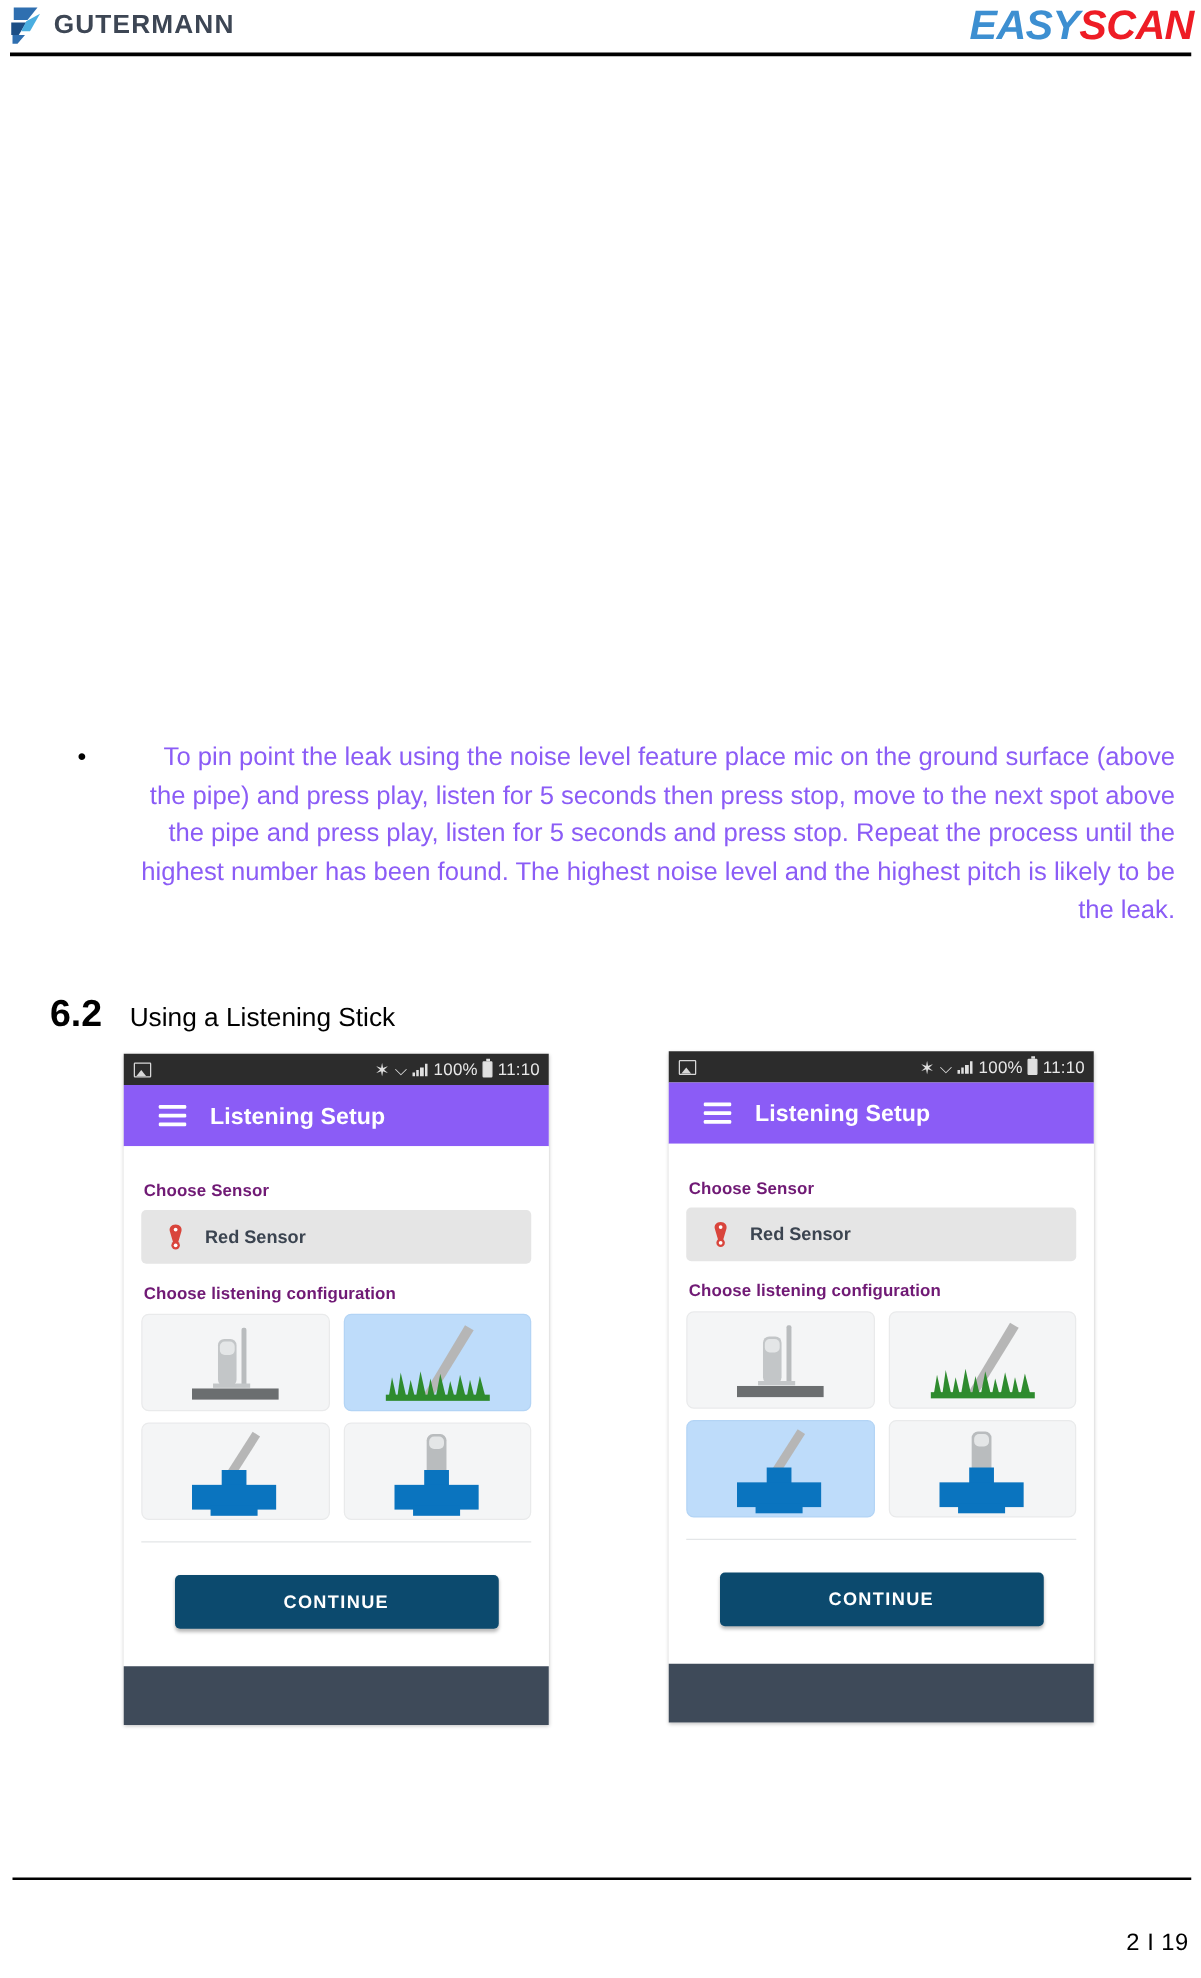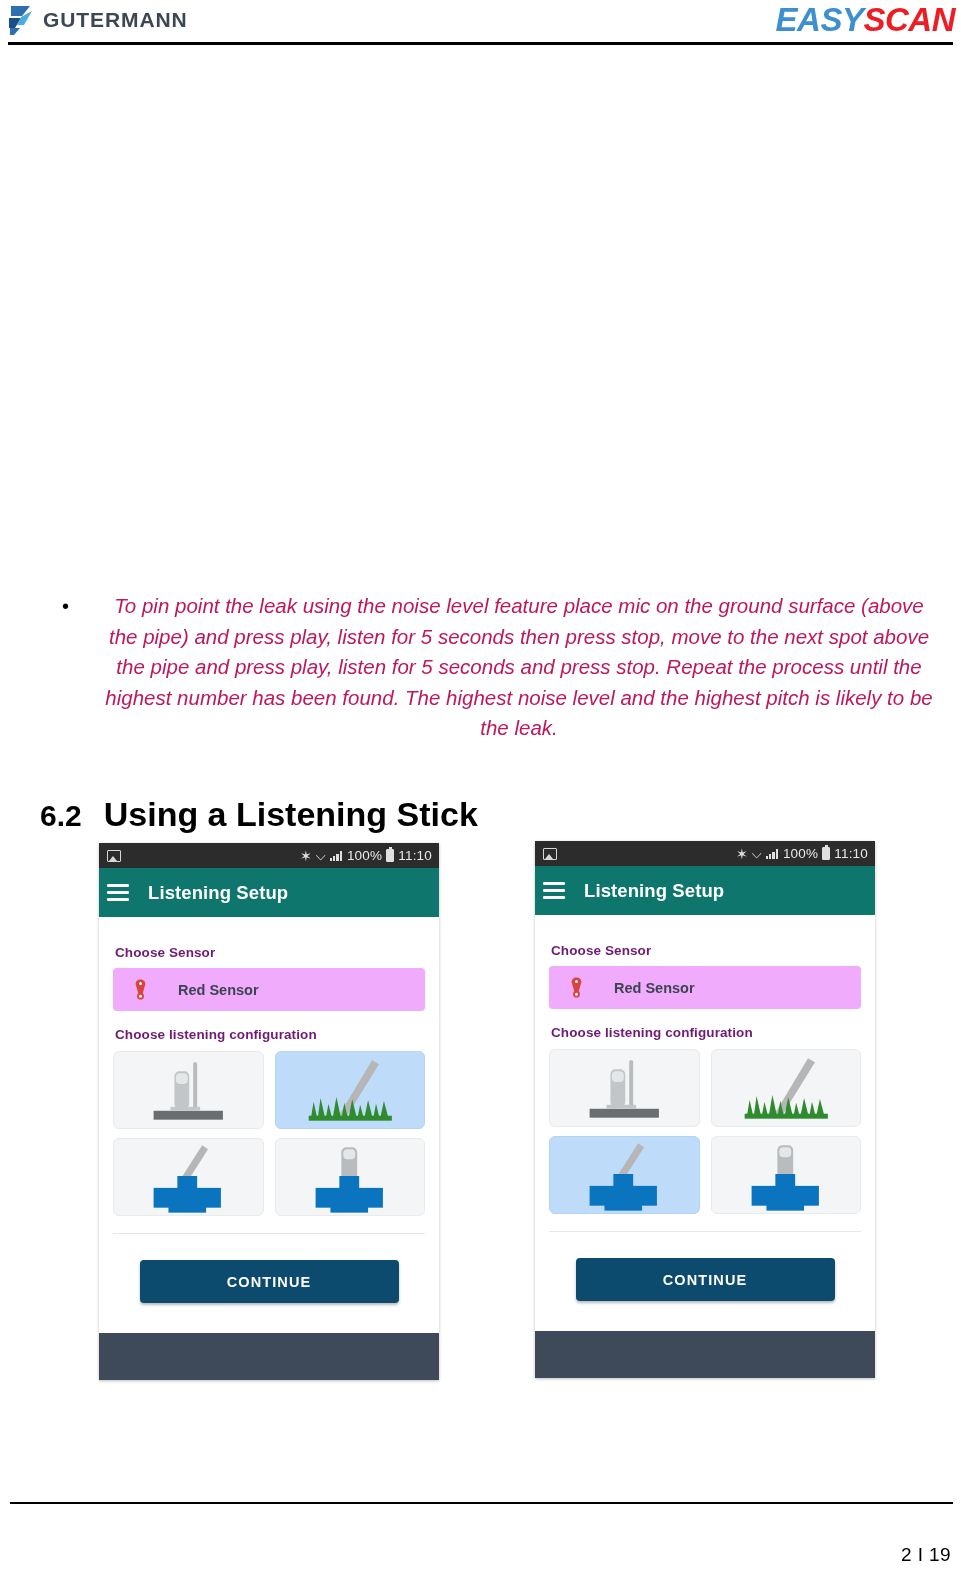--- a/index.html
+++ b/index.html
@@ -41,31 +41,30 @@
   
   .bullet-block {
     position: absolute; left: 52px; top: 591px; width: 888px;
   }
   .bullet-row { display: flex; align-items: flex-start; }
   .bullet-dot {
     width: 46px; flex: 0 0 46px; font-size: 20px; line-height: 31px;
     color: #000; text-align: left; padding-left: 10px;
   }
   .bullet-text {
-    flex: 1; font-size: 20.5px; line-height: 30.5px; color: #be185d;
-    text-align: center;
-    font-style: italic;
+    flex: 1; font-size: 20.5px; line-height: 30.5px; color: #8b5cf6;
+    text-align: right;
   }
 
   .section-head {
     position: absolute; left: 40px; top: 795px;
     display: flex; align-items: baseline; gap: 22px;
   }
   .sec-num { font-size: 30px; font-weight: bold; color: #000; }
-  .sec-title { font-size: 34px; font-weight: bold; color: #000; text-align: right; }
+  .sec-title { font-size: 21px; font-weight: normal; color: #000; text-align: right; }
 
   
   .shots { position: absolute; top: 843px; left: 0; width: 961px; }
   .phone {
     position: absolute; width: 340px;
     background: #ffffff;
     box-shadow: 0 1px 3px rgba(0,0,0,0.25);
   }
   .phone-a { left: 99px; top: 0px; }
   .phone-b { left: 535px; top: -2px; }
@@ -102,37 +101,37 @@
   .batt-icon {
     width: 8px; height: 13px; border: 1.5px solid #e0e0e0; border-radius: 1px;
     background: #e0e0e0; position: relative;
   }
   .batt-icon::before {
     content: ""; position: absolute; top: -3px; left: 1.6px;
     width: 3px; height: 2px; background: #e0e0e0;
   }
 
   .app-bar {
-    height: 49px; background: #0f766e; display: flex; align-items: center;
-    padding-left: 8px; gap: 19px;
+    height: 49px; background: #8b5cf6; display: flex; align-items: center;
+    padding-left: 28px; gap: 19px;
   }
   .hamburger { width: 22px; display: flex; flex-direction: column; gap: 4px; }
   .hamburger span { display: block; height: 3px; background: #fff; border-radius: 1px; }
   .app-title {
     color: #fff; font-size: 18.5px; font-weight: bold; letter-spacing: 0.1px;
   }
 
   .phone-body { background: #fff; padding: 12px 14px 0 14px; }
   .field-label {
     font-size: 13.5px; font-weight: bold; color: #701a75;
     margin: 16px 0 8px 2px; letter-spacing: 0.1px;
   }
   .sensor-row {
-    background: #f0abfc; border-radius: 4px; height: 43px;
-    display: flex; align-items: center; padding-left: 20px; gap: 30px;
+    background: #e5e5e5; border-radius: 4px; height: 43px;
+    display: flex; align-items: center; padding-left: 20px; gap: 16px;
   }
   .pin-icon { width: 15px; height: 21px; display: block; }
   .sensor-name { font-size: 14.5px; font-weight: bold; color: #3b4450; }
 
   .config-grid {
     display: grid; grid-template-columns: 1fr 1fr; gap: 9px 11px;
     margin-top: 9px;
   }
   .tile {
     height: 78px; border-radius: 6px; background: #f4f5f6;

